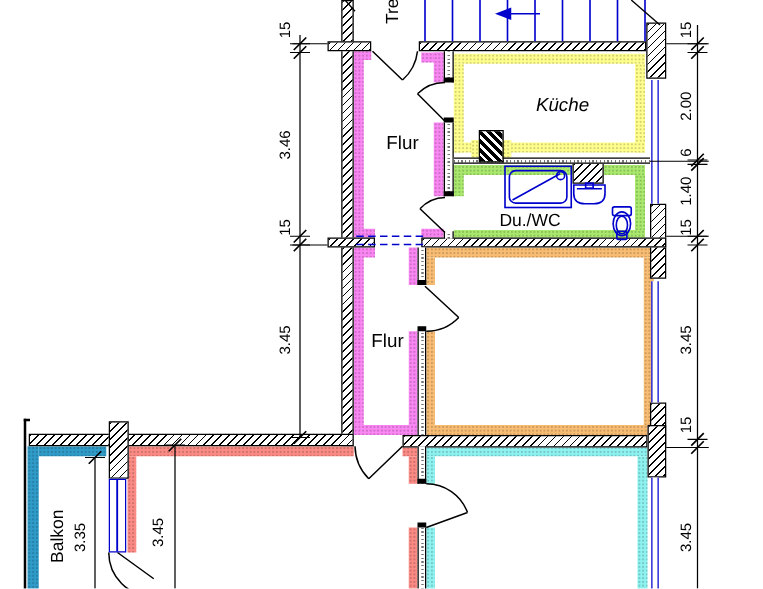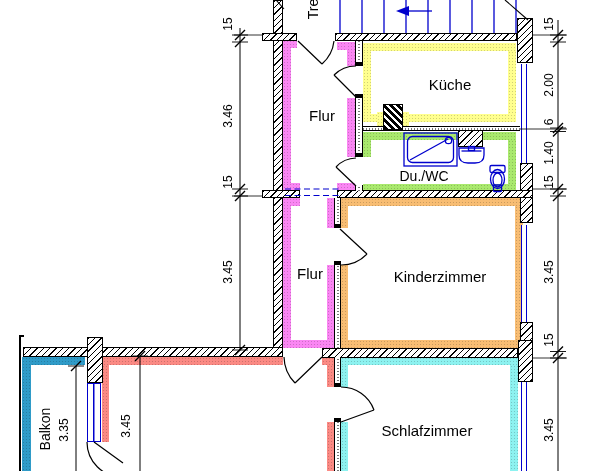--- a/index.html
+++ b/index.html
@@ -187,26 +187,24 @@
       <line x1="76" y1="366" x2="76" y2="471"></line>
       <line x1="140" y1="356" x2="140" y2="471"></line>
     </g>
     <g class="sk-b" stroke-width="0.8">
       <path d="M533 35 H567 M520 129 H567 M533 189 H567 M533 358 H567 M234 35 H262 M234 196 H262"></path>
     </g>
     <path class="sk-b" stroke-width="0.9" d="M232 35H248 M232 42H248 M232 189H248 M232 196H248 M232 350H248 M550 35H566 M550 42H566 M550 128H566 M550 131.5H566 M550 189H566 M550 196H566 M550 351.5H566 M550 358H566 M68 366H84 M132 356H148"></path>
     <path class="sk-b" stroke-width="1.4" d="M235 40L245 30 M235 47L245 37 M235 194L245 184 M235 201L245 191 M235 355L245 345 M553 40L563 30 M553 47L563 37 M553 133L563 123 M553 136.5L563 126.5 M553 194L563 184 M553 201L563 191 M553 356.5L563 346.5 M553 363L563 353 M71 371L81 361 M135 361L145 351"></path>
   </svg>
 
-  <div class="room-label" style="left:450px;top:84px;">Küche</div>
+  <div class="room-label" style="left:450px;top:84px;font-style:italic;">Küche</div>
   <div class="room-label" style="left:322px;top:115px;">Flur</div>
   <div class="room-label small" style="left:424px;top:176px;">Du./WC</div>
-  <div class="room-label" style="left:440px;top:276px;">Kinderzimmer</div>
   <div class="room-label" style="left:310px;top:273px;">Flur</div>
-  <div class="room-label" style="left:427px;top:430px;">Schlafzimmer</div>
   <div class="room-label small rot" style="left:45px;top:429px;">Balkon</div>
   <div class="room-label small rot" style="left:313px;top:9px;">Tre</div>
 
   <div class="dim-label" style="left:228px;top:24px;">15</div>
   <div class="dim-label" style="left:228px;top:116px;">3.46</div>
   <div class="dim-label" style="left:228px;top:182px;">15</div>
   <div class="dim-label" style="left:228px;top:272px;">3.45</div>
 
   <div class="dim-label" style="left:549px;top:24px;">15</div>
   <div class="dim-label" style="left:549px;top:85px;">2.00</div>

